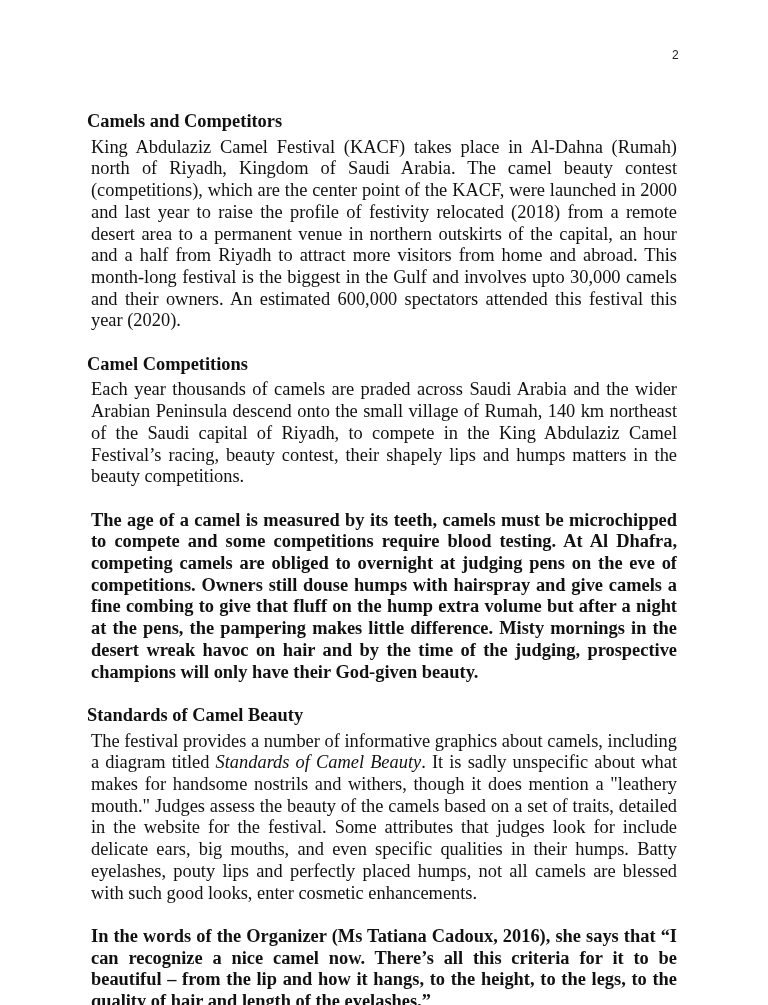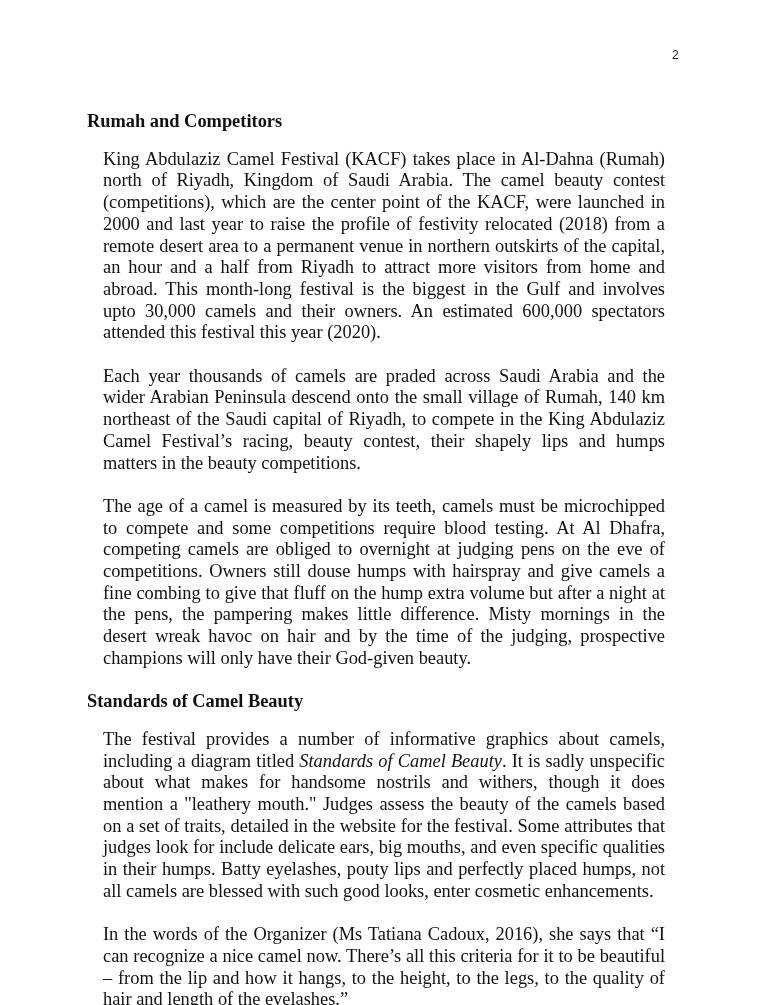--- a/index.html
+++ b/index.html
@@ -32,41 +32,43 @@
     line-height: 21.7px;
   }
   .section {
     margin: 0 0 21.7px 0;
   }
   .heading {
     font-weight: bold;
     margin: 0;
   }
   p {
-    margin: 16px;
+    margin: 4px;
     text-align: justify;
   }
   .para-gap {
     margin-top: 21.7px;
+    font-weight: bold;
   }
   em { font-style: italic; }
 </style>
 </head>
 <body>
 
 <div class="page-number">2</div>
 
 <div class="content">
 
   <div class="section">
-    <div class="heading">Rumah and Competitors</div>
+    <div class="heading">Camels and Competitors</div>
     <p>King Abdulaziz Camel Festival (KACF) takes place in Al-Dahna (Rumah) north of Riyadh, Kingdom of Saudi Arabia. The camel beauty contest (competitions), which are the center point of the KACF, were launched in 2000 and last year to raise the profile of festivity relocated (2018) from a remote desert area to a permanent venue in northern outskirts of the capital, an hour and a half from Riyadh to attract more visitors from home and abroad. This month-long festival is the biggest in the Gulf and involves upto 30,000 camels and their owners. An estimated 600,000 spectators attended this festival this year (2020).</p>
   </div>
 
   <div class="section">
+    <div class="heading">Camel Competitions</div>
     <p>Each year thousands of camels are praded across Saudi Arabia and the wider Arabian Peninsula descend onto the small village of Rumah, 140 km northeast of the Saudi capital of Riyadh, to compete in the King Abdulaziz Camel Festival’s racing, beauty contest, their shapely lips and humps matters in the beauty competitions.</p>
     <p class="para-gap">The age of a camel is measured by its teeth, camels must be microchipped to compete and some competitions require blood testing. At Al Dhafra, competing camels are obliged to overnight at judging pens on the eve of competitions. Owners still douse humps with hairspray and give camels a fine combing to give that fluff on the hump extra volume but after a night at the pens, the pampering makes little difference. Misty mornings in the desert wreak havoc on hair and by the time of the judging, prospective champions will only have their God-given beauty.</p>
   </div>
 
   <div class="section">
     <div class="heading">Standards of Camel Beauty</div>
     <p><span>The festival provides a number of informative graphics about camels, including a diagram titled </span><em>Standards of Camel Beauty</em><span>. It is sadly unspecific about what makes for handsome nostrils and withers, though it does mention a "leathery mouth." Judges assess the beauty of the camels based on a set of traits, detailed in the website for the festival. Some attributes that judges look for include delicate ears, big mouths, and even specific qualities in their humps. Batty eyelashes, pouty lips and perfectly placed humps, not all camels are blessed with such good looks, enter cosmetic enhancements.</span></p>
     <p class="para-gap">In the words of the Organizer (Ms Tatiana Cadoux, 2016), she says that “I can recognize a nice camel now. There’s all this criteria for it to be beautiful – from the lip and how it hangs, to the height, to the legs, to the quality of hair and length of the eyelashes.”</p>
   </div>
 

